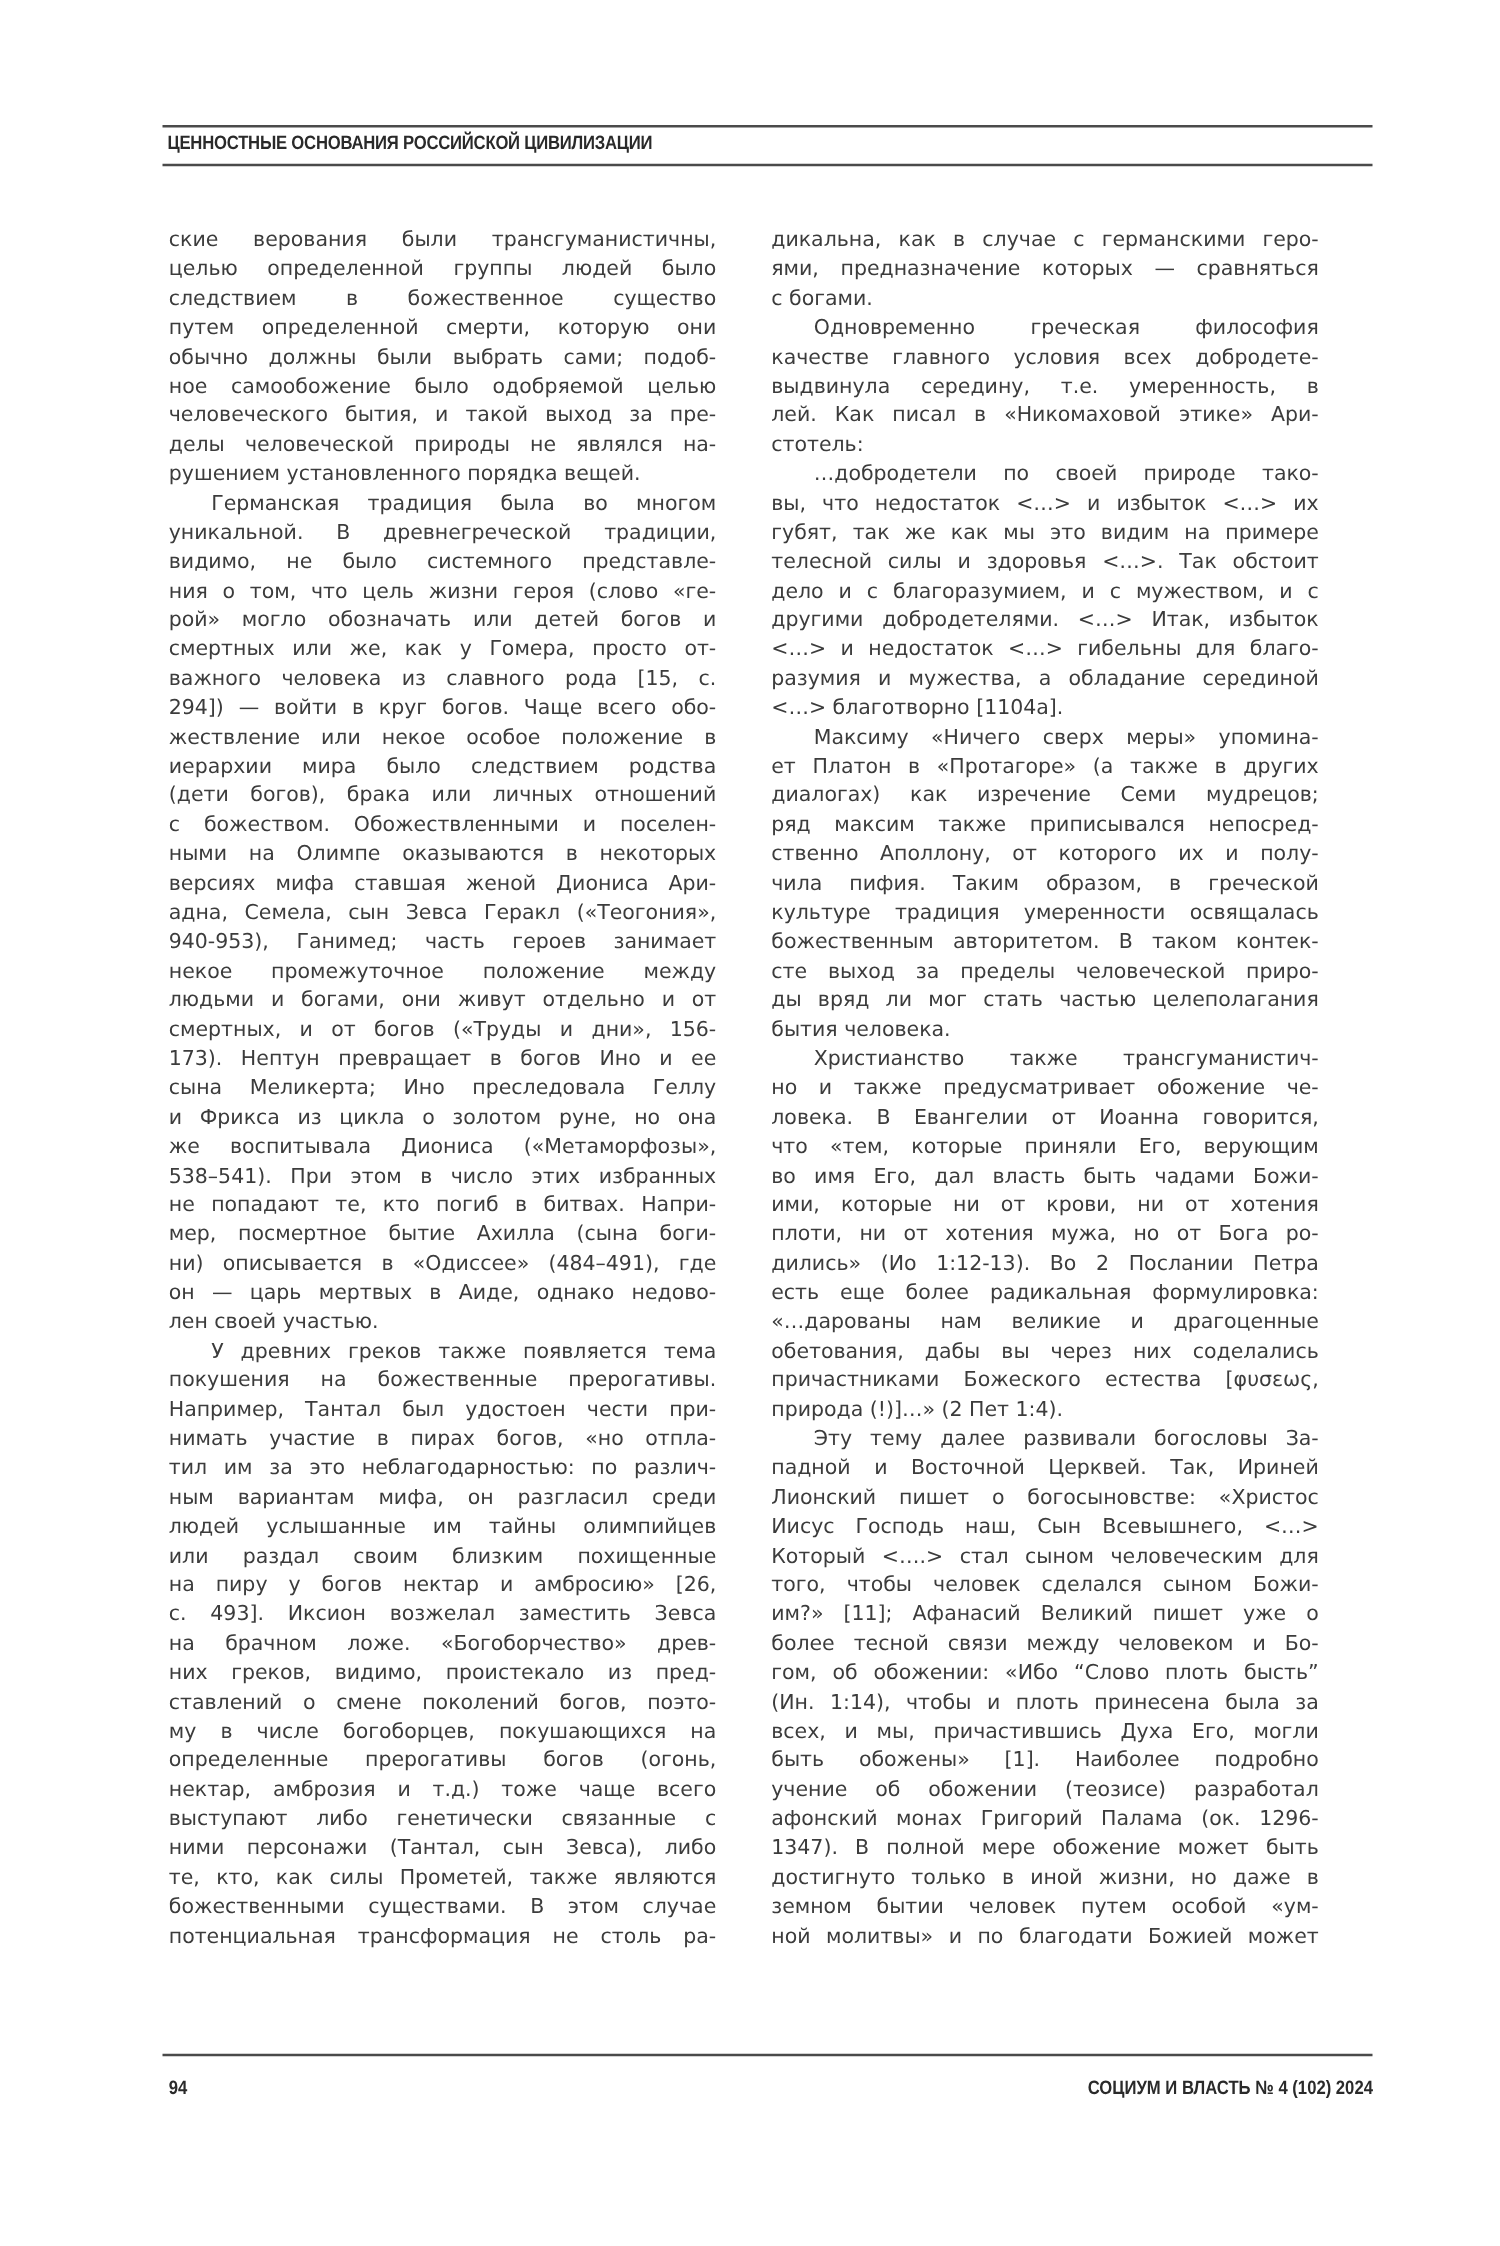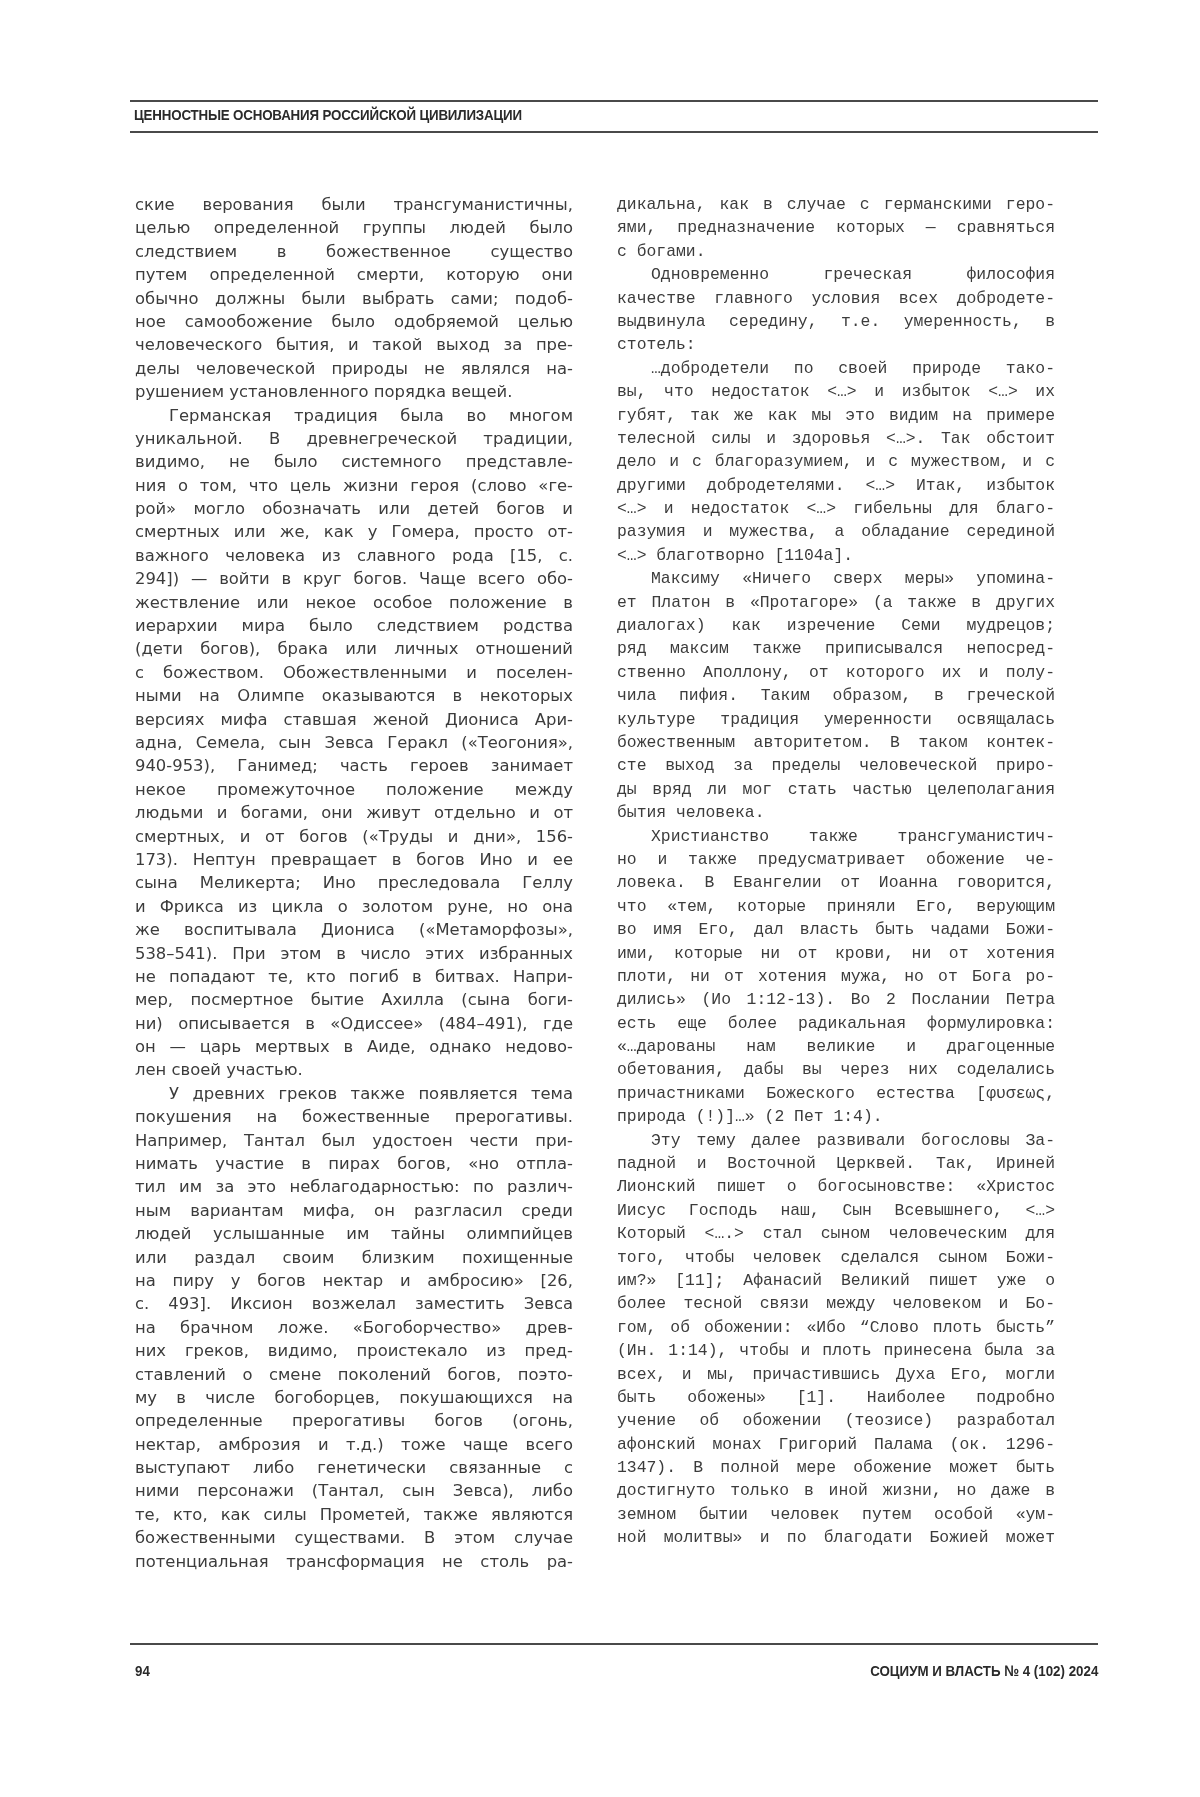--- a/index.html
+++ b/index.html
@@ -11,24 +11,23 @@
     .running-head {
       position: absolute; left: 134px; top: 106px;
       font-family: "Liberation Sans", sans-serif; font-weight: bold;
       font-size: 15.5px; letter-spacing: -0.2px; color: #2a2a2a;
       transform: scaleX(0.86); transform-origin: left top; white-space: nowrap;
     }
     .col {
       position: absolute; top: 180px; width: 438px;
       font-family: "DejaVu Sans", sans-serif; font-size: 16.4px; line-height: 23.4px;
       color: #3c3c3c;
-      margin-top: 13px;
     }
     .col.left { left: 135px; }
-    .col.right { left: 617px; font-family: Liberation Mono, monospace; }
+    .col.right { left: 617px; }
     .line { display: block; white-space: nowrap; text-align: justify; text-align-last: justify; height: 23.4px; overflow: visible; }
     .line.last { text-align-last: left; }
     .line.indent { padding-left: 34px; }
     .footer-page {
       position: absolute; left: 135px; top: 1662px;
       font-family: "Liberation Sans", sans-serif; font-weight: bold; font-size: 15.5px; color: #2a2a2a;
       transform: scaleX(0.86); transform-origin: left top;
     }
     .footer-journal {
       position: absolute; right: 102px; top: 1662px;
@@ -104,20 +103,21 @@
     <span class="line">божественными существами. В этом случае</span>
     <span class="line">потенциальная трансформация не столь ра-</span>
   </div>
 <div class="col right" id="col-right">
     <span class="line">дикальна, как в случае с германскими геро-</span>
     <span class="line">ями, предназначение которых — сравняться</span>
     <span class="line last">с богами.</span>
     <span class="line indent">Одновременно греческая философия</span>
     <span class="line">качестве главного условия всех добродете-</span>
     <span class="line">выдвинула середину, т.е. умеренность, в</span>
+    <span class="line">лей. Как писал в «Никомаховой этике» Ари-</span>
     <span class="line last">стотель:</span>
     <span class="line indent">…добродетели по своей природе тако-</span>
     <span class="line">вы, что недостаток &lt;…&gt; и избыток &lt;…&gt; их</span>
     <span class="line">губят, так же как мы это видим на примере</span>
     <span class="line">телесной силы и здоровья &lt;…&gt;. Так обстоит</span>
     <span class="line">дело и с благоразумием, и с мужеством, и с</span>
     <span class="line">другими добродетелями. &lt;…&gt; Итак, избыток</span>
     <span class="line">&lt;…&gt; и недостаток &lt;…&gt; гибельны для благо-</span>
     <span class="line">разумия и мужества, а обладание серединой</span>
     <span class="line last">&lt;…&gt; благотворно [1104а].</span>

